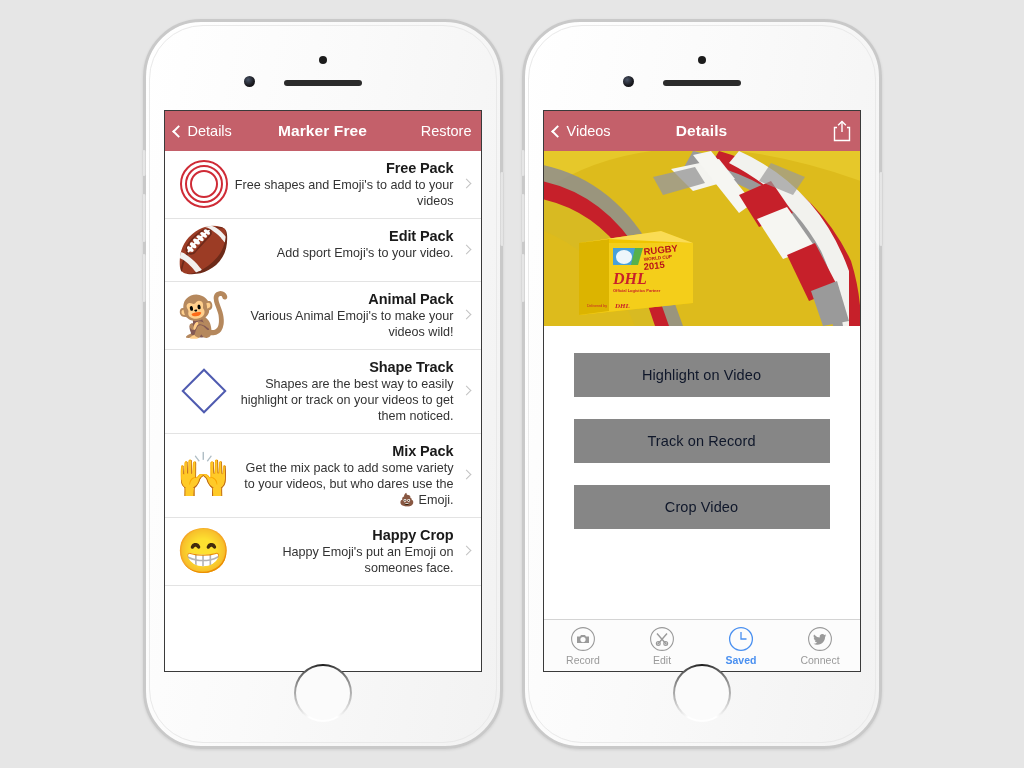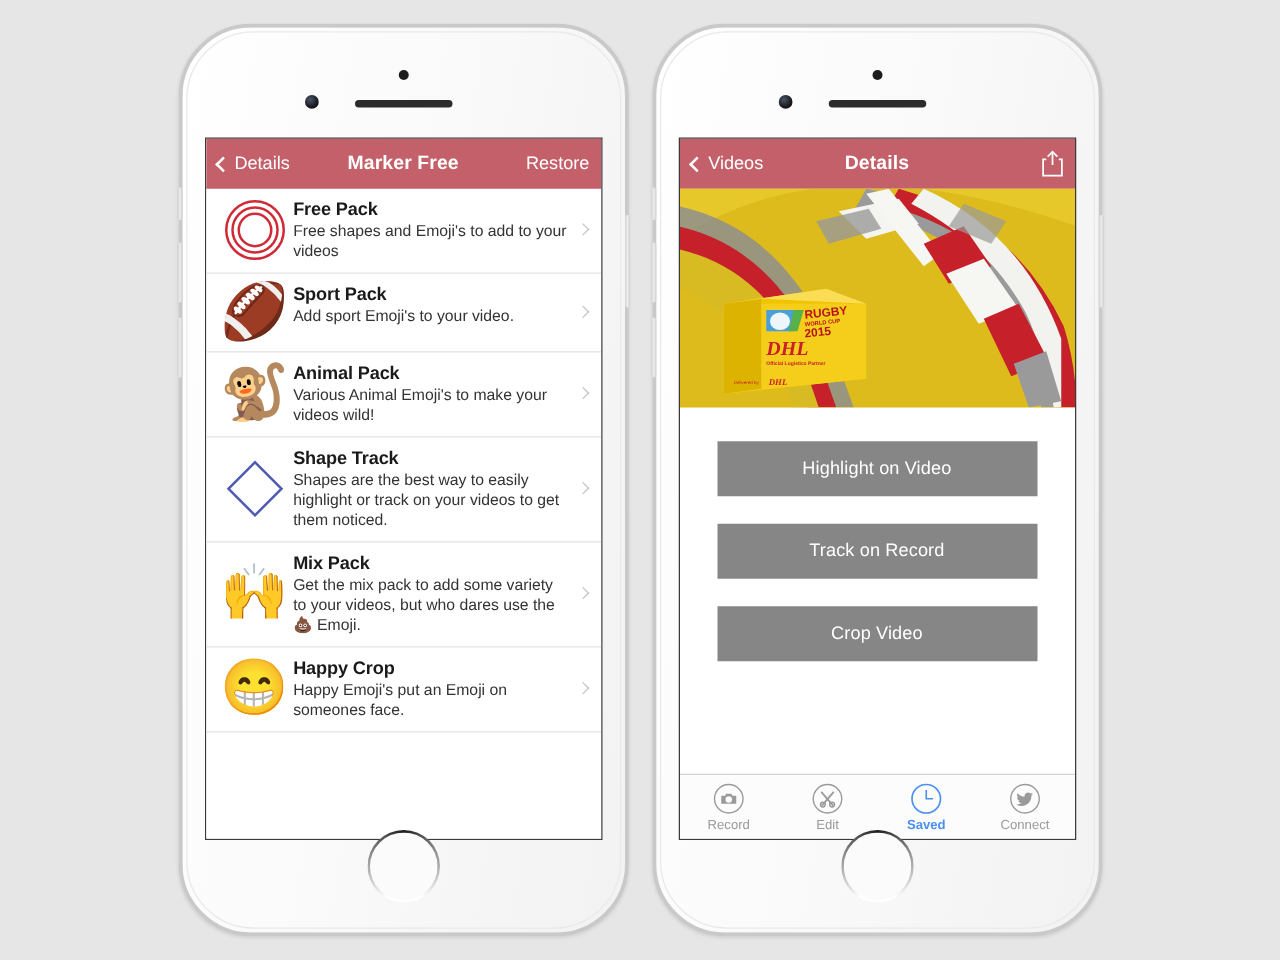--- a/index.html
+++ b/index.html
@@ -153,20 +153,21 @@
     background: #fff;
   }
   .pack-row {
     display: flex;
     align-items: flex-start;
     padding: 8px 9px 8px 8px;
     border-bottom: 1px solid #e3e3e3;
     position: relative;
     min-height: 63px;
     cursor: pointer;
+    text-align: right;
   }
   .pack-icon {
     width: 62px;
     flex: 0 0 62px;
     display: flex;
     align-items: center;
     justify-content: center;
     align-self: center;
     font-size: 44px;
     line-height: 1;
@@ -226,21 +227,21 @@
   .actions {
     flex: 1;
     background: #fff;
     padding: 27px 30px 0 30px;
   }
   .action-btn {
     display: block;
     width: 100%;
     height: 44px;
     background: #868686;
-    color: #ffffff;
+    color: #0f172a;
     font-size: 14.5px;
     border: none;
     margin-bottom: 22px;
     font-family: inherit;
     cursor: pointer;
     letter-spacing: .1px;
   }
 
   
   .tabbar {
@@ -303,21 +304,21 @@
           <div class="pack-text">
             <div class="pack-title">Free Pack</div>
             <div class="pack-sub">Free shapes and Emoji's to add to your videos</div>
           </div>
           <span class="row-chev"></span>
         </div>
 
         <div class="pack-row">
           <div class="pack-icon">🏈</div>
           <div class="pack-text">
-            <div class="pack-title">Sport Pack</div>
+            <div class="pack-title">Edit Pack</div>
             <div class="pack-sub">Add sport Emoji's to your video.</div>
           </div>
           <span class="row-chev"></span>
         </div>
 
         <div class="pack-row">
           <div class="pack-icon">🐒</div>
           <div class="pack-text">
             <div class="pack-title">Animal Pack</div>
             <div class="pack-sub">Various Animal Emoji's to make your videos wild!</div>

